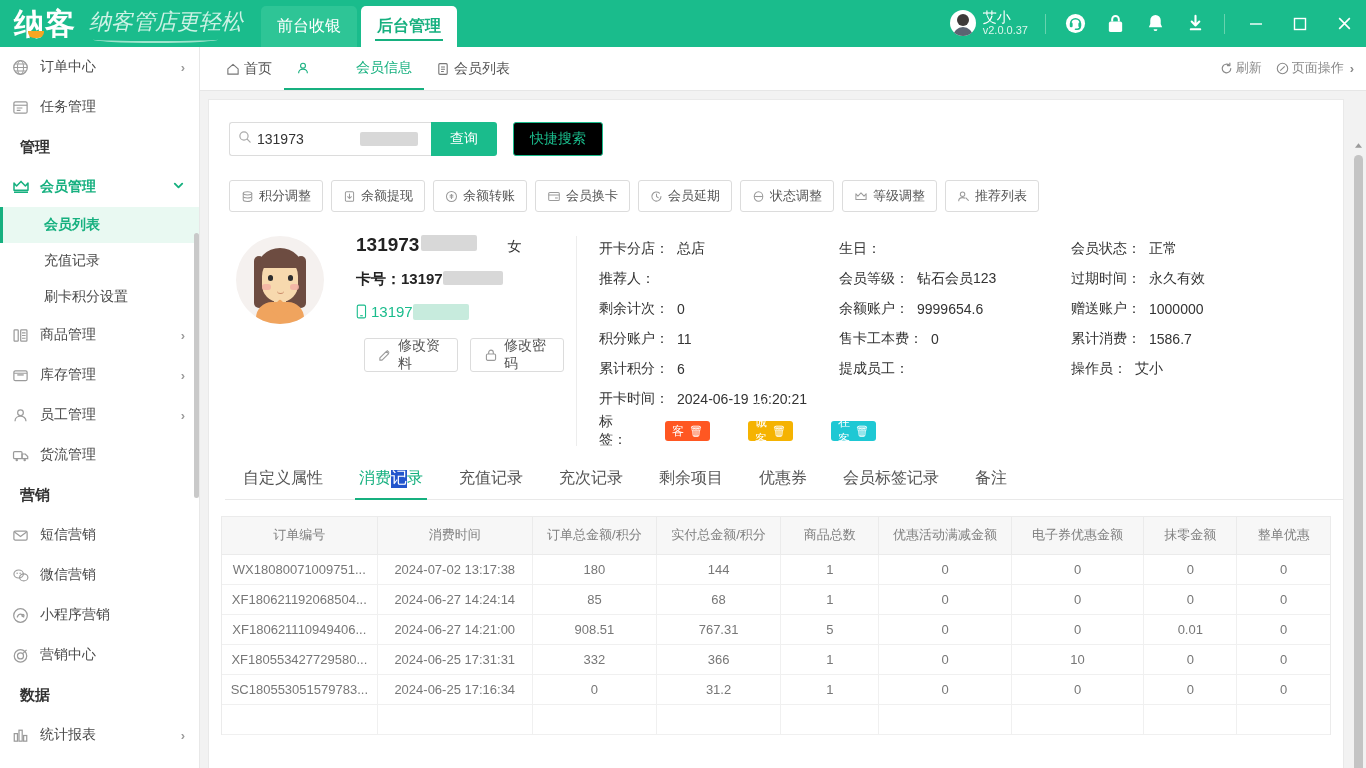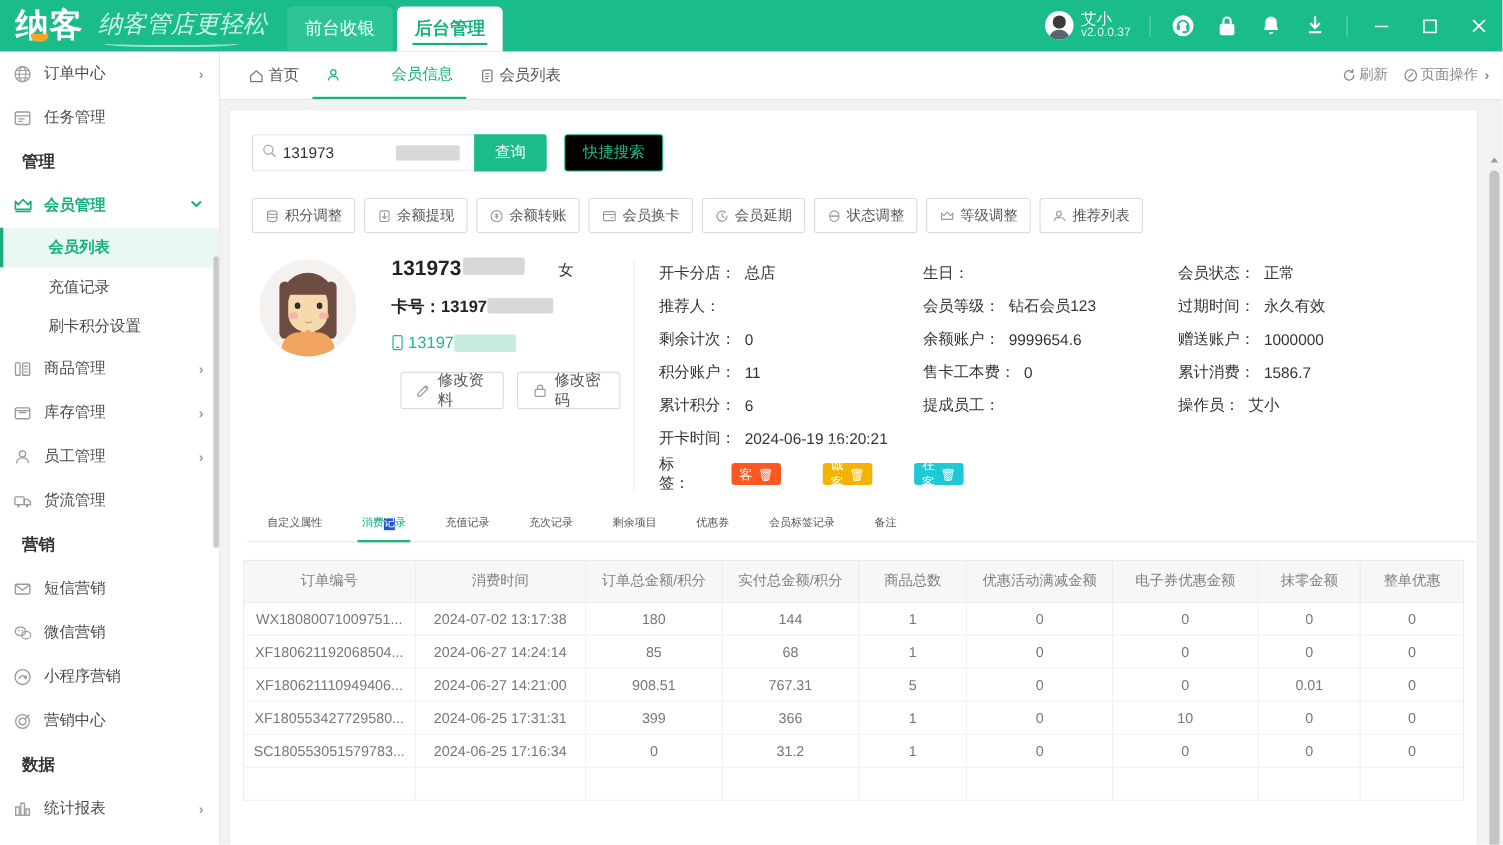--- a/index.html
+++ b/index.html
@@ -244,21 +244,21 @@
   .tag-row { display:flex; align-items:center; height:30px; margin-top:2px;gap:30px; }
   .tag {
     height:20px; border-radius:3px; color:#fff; font-size:12px;
     display:flex; align-items:center; padding:0 7px; margin-right:8px;
   }
   .tag .trash { margin-left:5px; font-size:11px; }
 
   
   .ltabs { display:flex; margin: 22px 0 0 16px; border-bottom:1px solid #e9e9e9; }
   .ltab {
-    padding: 0 18px 10px 18px; font-size:10px; color:#555; cursor:pointer;
+    padding: 0 18px 10px 18px; font-size:16px; color:#555; cursor:pointer;
     position:relative;
     font-family:Liberation Mono, monospace;
   }
   .ltab.active { color:#16b07f; }
   .ltab.active::after {
     content:""; position:absolute; left:14px; right:14px; bottom:-1px;
     border-bottom:2px solid #16b07f;
   }
   .sel-hl { background:#2255cc; color:#fff; }
 
@@ -879,21 +879,21 @@
                 <td>767.31</td>
                 <td>5</td>
                 <td>0</td>
                 <td>0</td>
                 <td>0.01</td>
                 <td>0</td>
               </tr>
               <tr>
                 <td>XF180553427729580...</td>
                 <td>2024-06-25 17:31:31</td>
-                <td>399</td>
+                <td>332</td>
                 <td>366</td>
                 <td>1</td>
                 <td>0</td>
                 <td>10</td>
                 <td>0</td>
                 <td>0</td>
               </tr>
               <tr>
                 <td>SC180553051579783...</td>
                 <td>2024-06-25 17:16:34</td>

